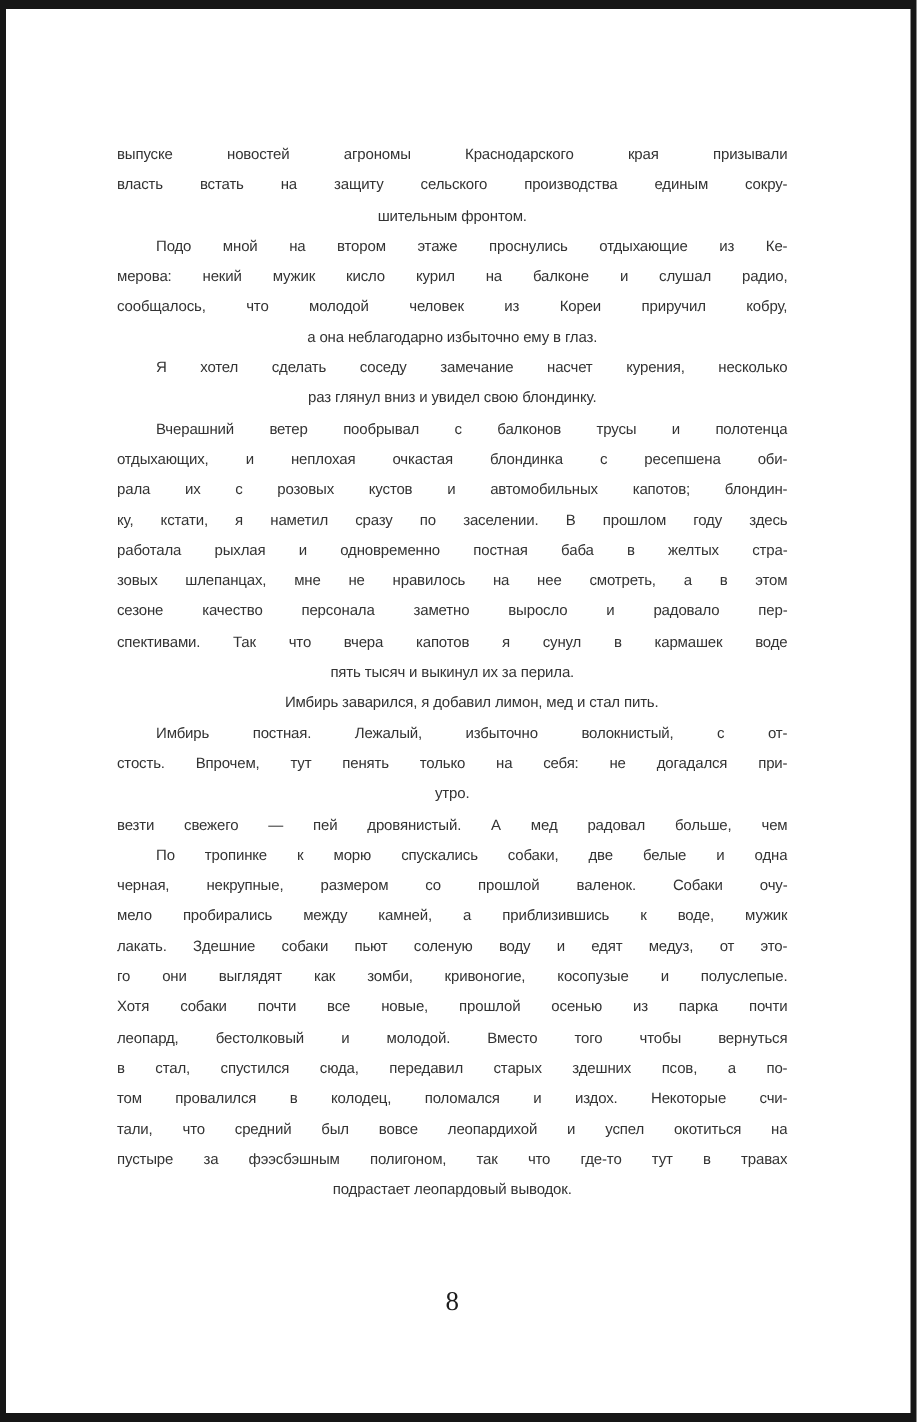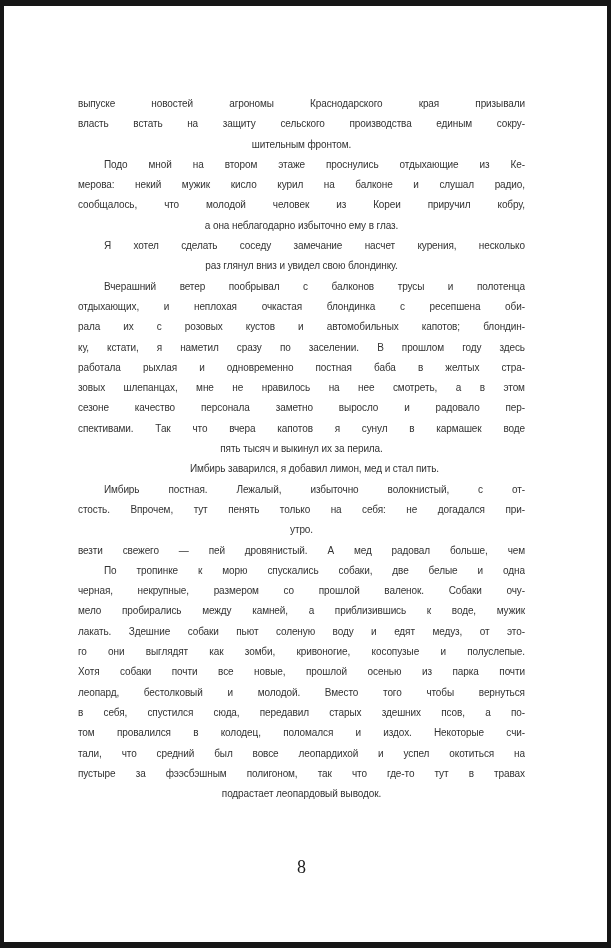--- a/index.html
+++ b/index.html
@@ -317,21 +317,21 @@
         <span>бестолковый</span>
         <span>и</span>
         <span>молодой.</span>
         <span>Вместо</span>
         <span>того</span>
         <span>чтобы</span>
         <span>вернуться</span>
       </div>
       <div class="line">
         <span>в</span>
-        <span>себя,</span>
+        <span>стал,</span>
         <span>спустился</span>
         <span>сюда,</span>
         <span>передавил</span>
         <span>старых</span>
         <span>здешних</span>
         <span>псов,</span>
         <span>а</span>
         <span>по-</span>
       </div>
       <div class="line">

